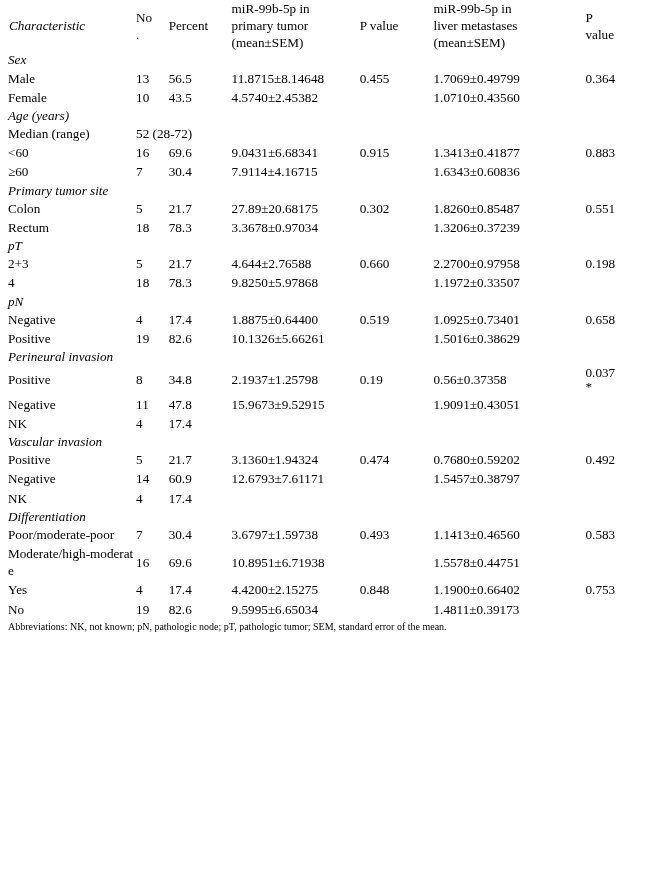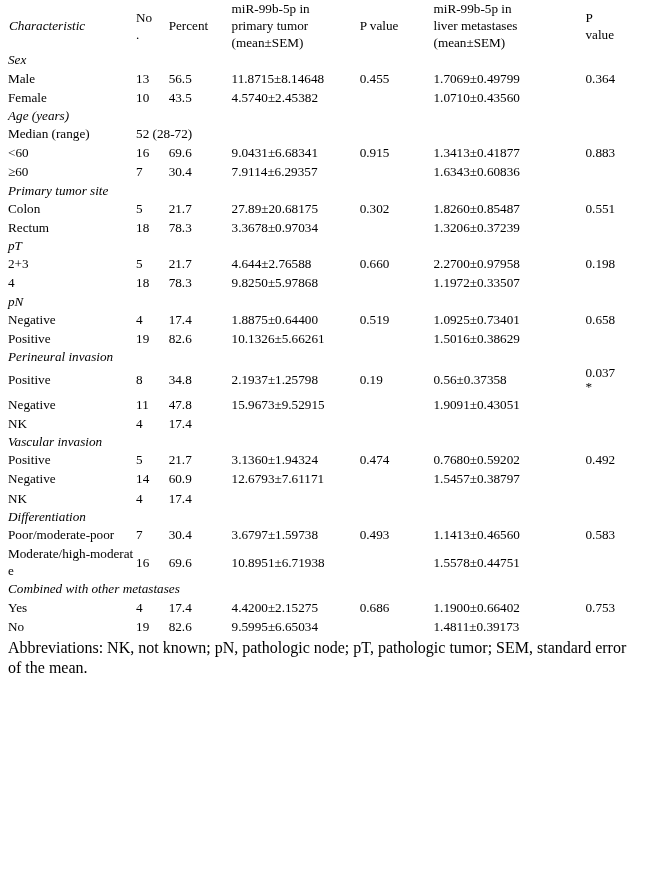--- a/index.html
+++ b/index.html
@@ -104,21 +104,21 @@
   }
 
   .pv-star {
     display: block;
     line-height: 1.05;
   }
 
   
   .notes {
     width: 634px;
-    font-size: 16px;
+    font-size: 10px;
     line-height: 1.28;
     padding-top: 2px;
   }
   .notes p {
     margin: 0;
     padding: 0;
   }
   .notes .second {
     padding-top: 1px;
   }
@@ -206,21 +206,21 @@
           <td class="num">69.6</td>
           <td>9.0431±6.68341</td>
           <td class="num cell-top">0.915</td>
           <td>1.3413±0.41877</td>
           <td class="num cell-top">0.883</td>
         </tr>
         <tr class="datarow">
           <td class="lbl">≥60</td>
           <td class="num">7</td>
           <td class="num">30.4</td>
-          <td>7.9114±6.29357</td>
+          <td>7.9114±4.16715</td>
           <td class="num cell-top"></td>
           <td>1.6343±0.60836</td>
           <td class="num cell-top"></td>
         </tr>
         <tr class="grouprow">
           <td class="grp" colspan="7">Primary tumor site</td>
         </tr>
         <tr class="datarow">
           <td class="lbl">Colon</td>
           <td class="num">5</td>
@@ -358,29 +358,26 @@
         </tr>
         <tr class="datarow">
           <td class="lbl-wrap">Moderate/high-moderate</td>
           <td class="num">16</td>
           <td class="num">69.6</td>
           <td>10.8951±6.71938</td>
           <td class="num cell-top"></td>
           <td>1.5578±0.44751</td>
           <td class="num cell-top"></td>
         </tr>
-        <tr class="grouprow">
-          <td class="grp" colspan="7">Combined with other metastases</td>
-        </tr>
         <tr class="datarow">
           <td class="lbl">Yes</td>
           <td class="num">4</td>
           <td class="num">17.4</td>
           <td>4.4200±2.15275</td>
-          <td class="num cell-top">0.686</td>
+          <td class="num cell-top">0.848</td>
           <td>1.1900±0.66402</td>
           <td class="num cell-top">0.753</td>
         </tr>
         <tr class="datarow rule-bottom">
           <td class="lbl">No</td>
           <td class="num">19</td>
           <td class="num">82.6</td>
           <td>9.5995±6.65034</td>
           <td class="num cell-top"></td>
           <td>1.4811±0.39173</td>

